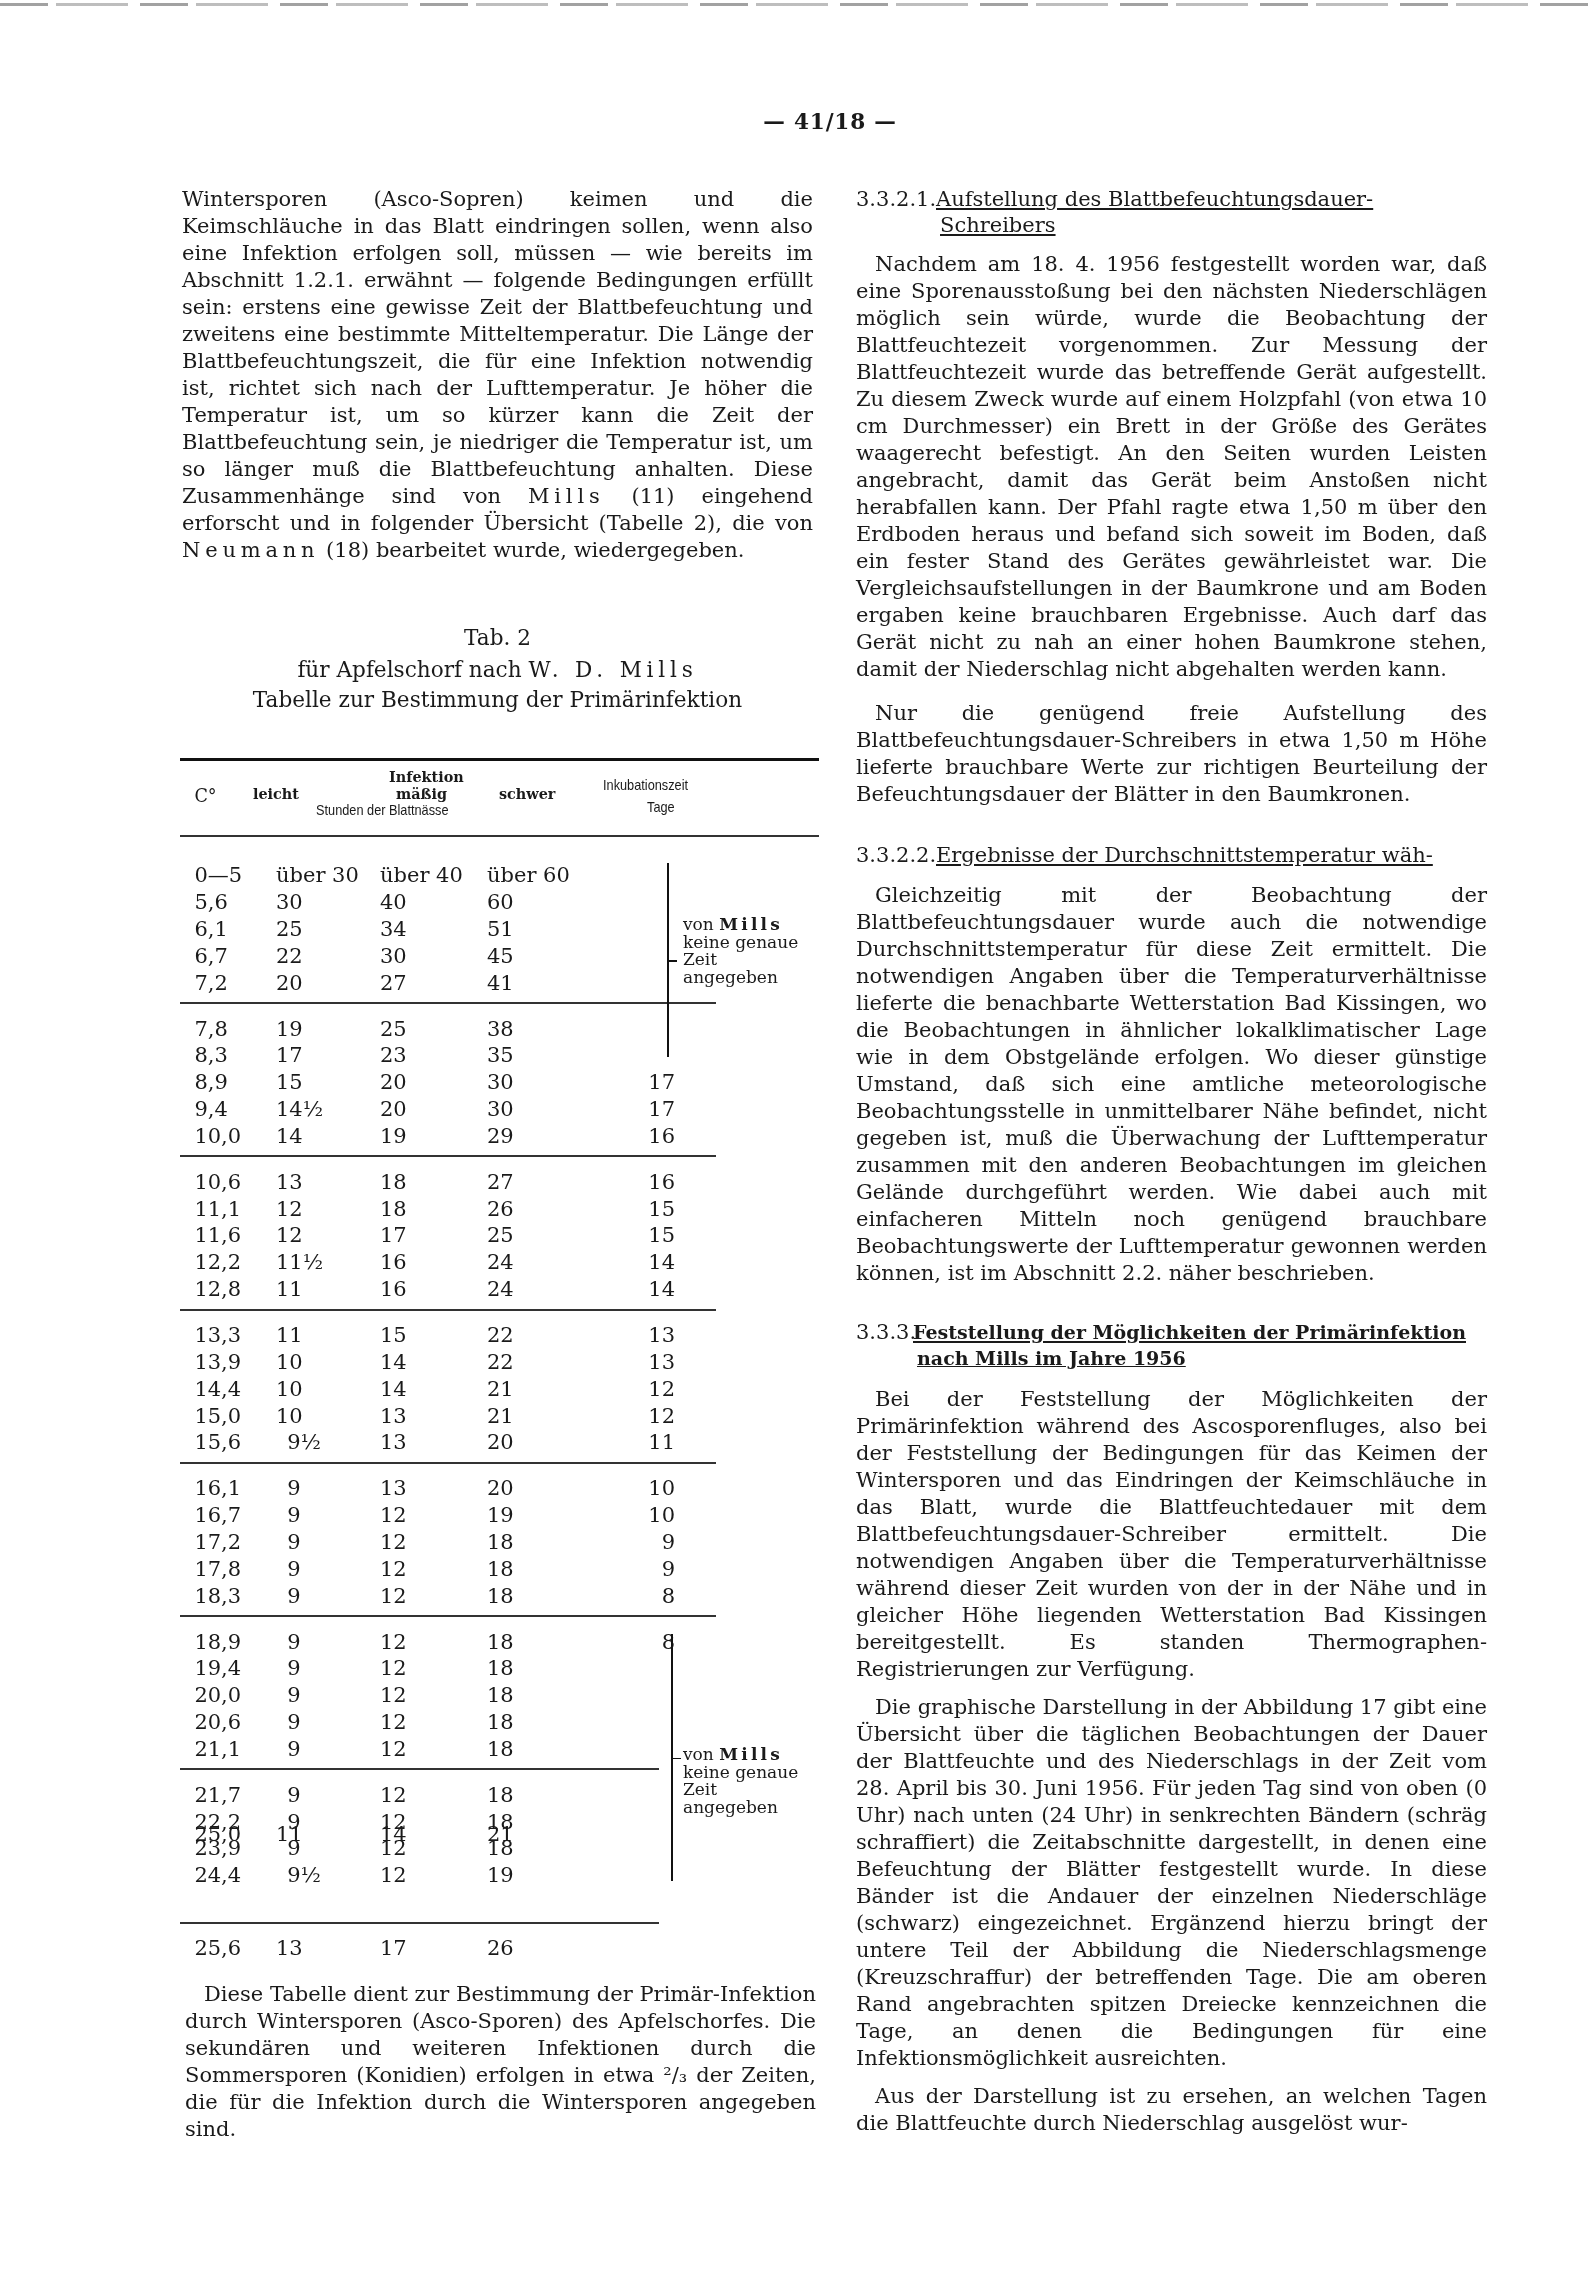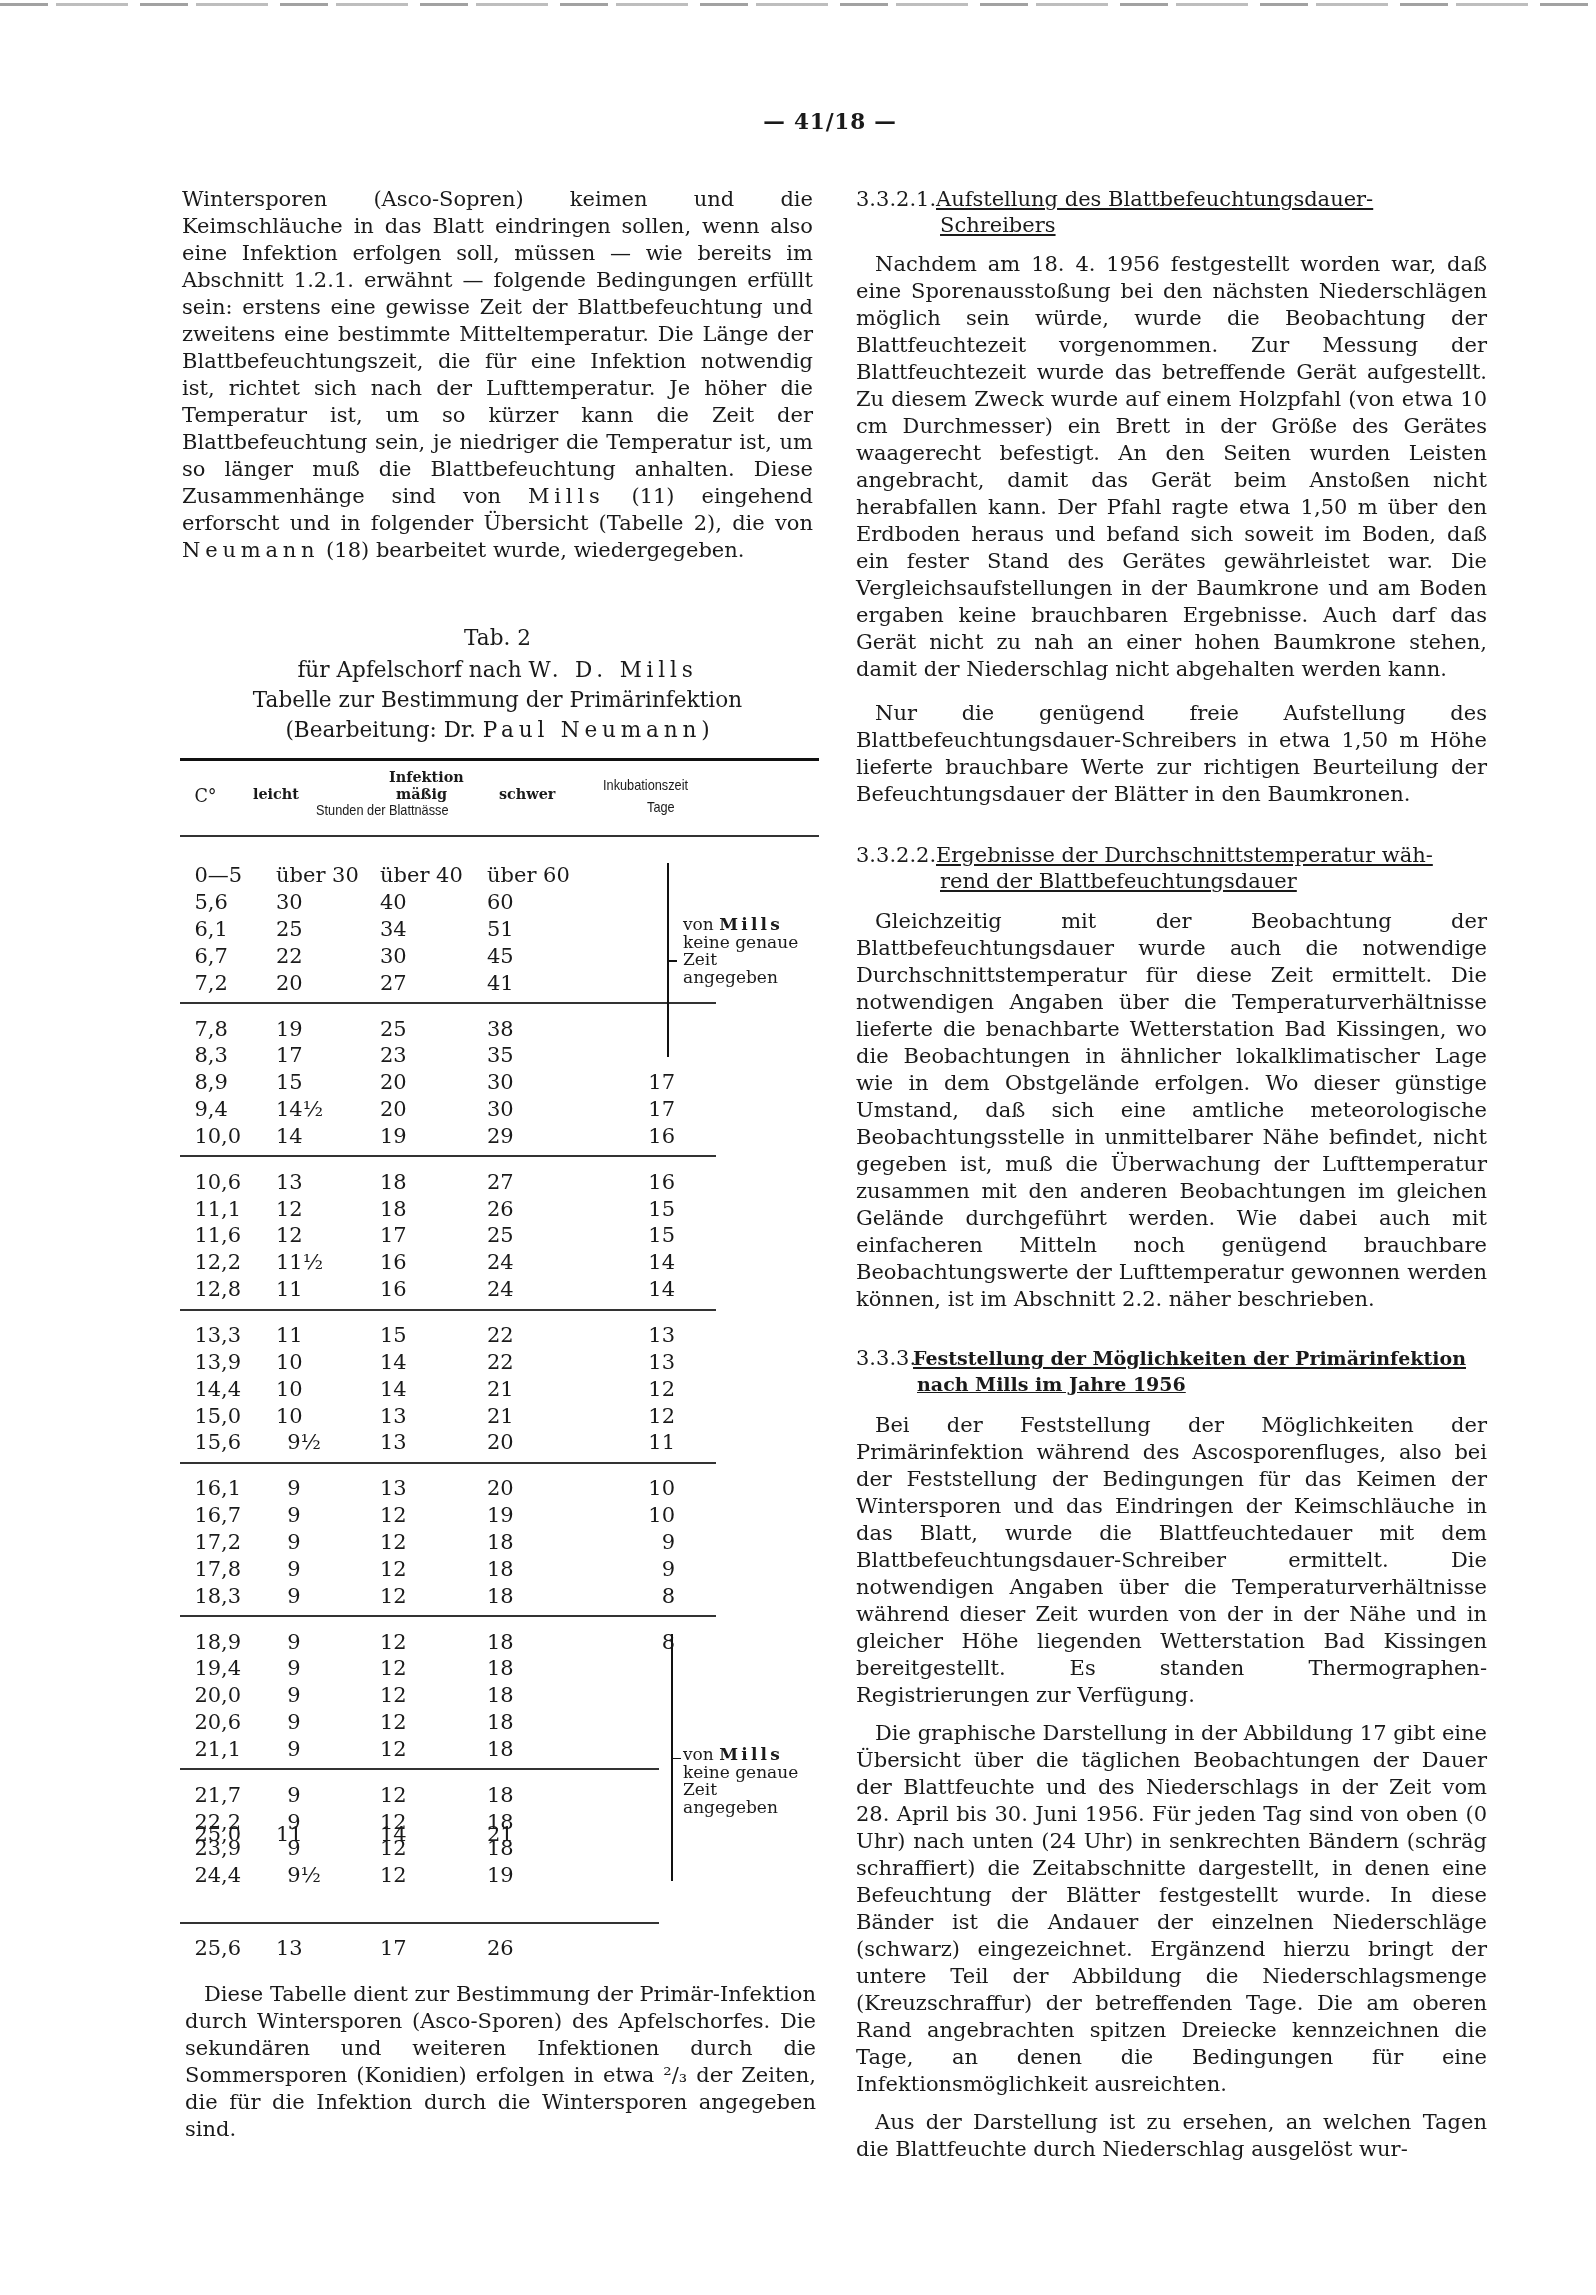--- a/index.html
+++ b/index.html
@@ -64,21 +64,20 @@
 <div class="col col-left">
   <p>
     <span>Wintersporen (Asco-Sopren) keimen und die Keimschläuche in das Blatt eindringen sollen, wenn also eine Infektion erfolgen soll, müssen — wie bereits im Abschnitt 1.2.1. erwähnt — folgende Bedingungen erfüllt sein: erstens eine gewisse Zeit der Blattbefeuchtung und zweitens eine bestimmte Mitteltemperatur. Die Länge der Blattbefeuchtungszeit, die für eine Infektion notwendig ist, richtet sich nach der Lufttemperatur. Je höher die Temperatur ist, um so kürzer kann die Zeit der Blattbefeuchtung sein, je niedriger die Temperatur ist, um so länger muß die Blattbefeuchtung anhalten. Diese Zusammenhänge sind von </span><span class="spaced">Mills</span><span> (11) eingehend erforscht und in folgender Übersicht (Tabelle 2), die von </span><span class="spaced">Neumann</span><span> (18) bearbeitet wurde, wiedergegeben.</span>
   </p>
 </div>
 
 <div class="tab-caption">
   <span class="tab-label">Tab. 2</span>
   <div><span>für Apfelschorf nach </span><span class="spaced">W. D. Mills</span></div>
   <div>Tabelle zur Bestimmung der Primärinfektion</div>
-  <div><span>(Bearbeitung: Dr. </span><span class="spaced">Paul Neumann</span><span>)</span></div>
 </div>
 
 <div class="table-wrap" id="table-wrap">
   <div class="rule-thick" style="top:0;"></div>
   <div class="th" style="left:14.4px; top:28px; font-family:'DejaVu Serif',serif; font-size:17.6px;">C°</div>
   <div class="th bold" style="left:209px; top:9.6px;">Infektion</div>
   <div class="th bold" style="left:73px; top:27px;">leicht</div>
   <div class="th bold" style="left:216px; top:27px;">mäßig</div>
   <div class="th bold" style="left:319px; top:27px;">schwer</div>
   <div class="th narrow" style="left:136px; top:43px;">Stunden der Blattnässe</div>
@@ -369,21 +368,20 @@
 <div class="col col-right">
   <h3 class="heading">
     <span class="num">3.3.2.1.</span><span class="txt">Aufstellung des Blattbefeuchtungsdauer-</span>
     <span class="cont">Schreibers</span>
   </h3>
   <p class="indent" style="margin-top:12.8px;">Nachdem am 18. 4. 1956 festgestellt worden war, daß eine Sporenausstoßung bei den nächsten Niederschlägen möglich sein würde, wurde die Beobachtung der Blattfeuchtezeit vorgenommen. Zur Messung der Blattfeuchtezeit wurde das betreffende Gerät aufgestellt. Zu diesem Zweck wurde auf einem Holzpfahl (von etwa 10 cm Durchmesser) ein Brett in der Größe des Gerätes waagerecht befestigt. An den Seiten wurden Leisten angebracht, damit das Gerät beim Anstoßen nicht herabfallen kann. Der Pfahl ragte etwa 1,50 m über den Erdboden heraus und befand sich soweit im Boden, daß ein fester Stand des Gerätes gewährleistet war. Die Vergleichsaufstellungen in der Baumkrone und am Boden ergaben keine brauchbaren Ergebnisse. Auch darf das Gerät nicht zu nah an einer hohen Baumkrone stehen, damit der Niederschlag nicht abgehalten werden kann.</p>
   <p class="indent" style="margin-top:17px;">Nur die genügend freie Aufstellung des Blattbefeuchtungsdauer-Schreibers in etwa 1,50 m Höhe lieferte brauchbare Werte zur richtigen Beurteilung der Befeuchtungsdauer der Blätter in den Baumkronen.</p>
 
   <h3 class="heading" style="margin-top:34px;">
     <span class="num">3.3.2.2.</span><span class="txt">Ergebnisse der Durchschnittstemperatur wäh-</span>
-    <span class="cont">rend der Blattbefeuchtungsdauer</span>
   </h3>
   <p class="indent" style="margin-top:14.4px;">Gleichzeitig mit der Beobachtung der Blattbefeuchtungsdauer wurde auch die notwendige Durchschnittstemperatur für diese Zeit ermittelt. Die notwendigen Angaben über die Temperaturverhältnisse lieferte die benachbarte Wetterstation Bad Kissingen, wo die Beobachtungen in ähnlicher lokalklimatischer Lage wie in dem Obstgelände erfolgen. Wo dieser günstige Umstand, daß sich eine amtliche meteorologische Beobachtungsstelle in unmittelbarer Nähe befindet, nicht gegeben ist, muß die Überwachung der Lufttemperatur zusammen mit den anderen Beobachtungen im gleichen Gelände durchgeführt werden. Wie dabei auch mit einfacheren Mitteln noch genügend brauchbare Beobachtungswerte der Lufttemperatur gewonnen werden können, ist im Abschnitt 2.2. näher beschrieben.</p>
 
   <h3 class="heading bold" style="margin-top:32px;">
     <span class="num" style="width:57px;">3.3.3.</span><span class="txt" style="font-size:19px;">Feststellung der Möglichkeiten der Primärinfektion</span>
     <span class="cont" style="padding-left:61px; font-size:19px;">nach Mills im Jahre 1956</span>
   </h3>
   <p class="indent" style="margin-top:14.4px;">Bei der Feststellung der Möglichkeiten der Primärinfektion während des Ascosporenfluges, also bei der Feststellung der Bedingungen für das Keimen der Wintersporen und das Eindringen der Keimschläuche in das Blatt, wurde die Blattfeuchtedauer mit dem Blattbefeuchtungsdauer-Schreiber ermittelt. Die notwendigen Angaben über die Temperaturverhältnisse während dieser Zeit wurden von der in der Nähe und in gleicher Höhe liegenden Wetterstation Bad Kissingen bereitgestellt. Es standen Thermographen-Registrierungen zur Verfügung.</p>
   <p class="indent" style="margin-top:11.2px;">Die graphische Darstellung in der Abbildung 17 gibt eine Übersicht über die täglichen Beobachtungen der Dauer der Blattfeuchte und des Niederschlags in der Zeit vom 28. April bis 30. Juni 1956. Für jeden Tag sind von oben (0 Uhr) nach unten (24 Uhr) in senkrechten Bändern (schräg schraffiert) die Zeitabschnitte dargestellt, in denen eine Befeuchtung der Blätter festgestellt wurde. In diese Bänder ist die Andauer der einzelnen Niederschläge (schwarz) eingezeichnet. Ergänzend hierzu bringt der untere Teil der Abbildung die Niederschlagsmenge (Kreuzschraffur) der betreffenden Tage. Die am oberen Rand angebrachten spitzen Dreiecke kennzeichnen die Tage, an denen die Bedingungen für eine Infektionsmöglichkeit ausreichten.</p>
   <p class="indent" style="margin-top:11.2px;">Aus der Darstellung ist zu ersehen, an welchen Tagen die Blattfeuchte durch Niederschlag ausgelöst wur-</p>

